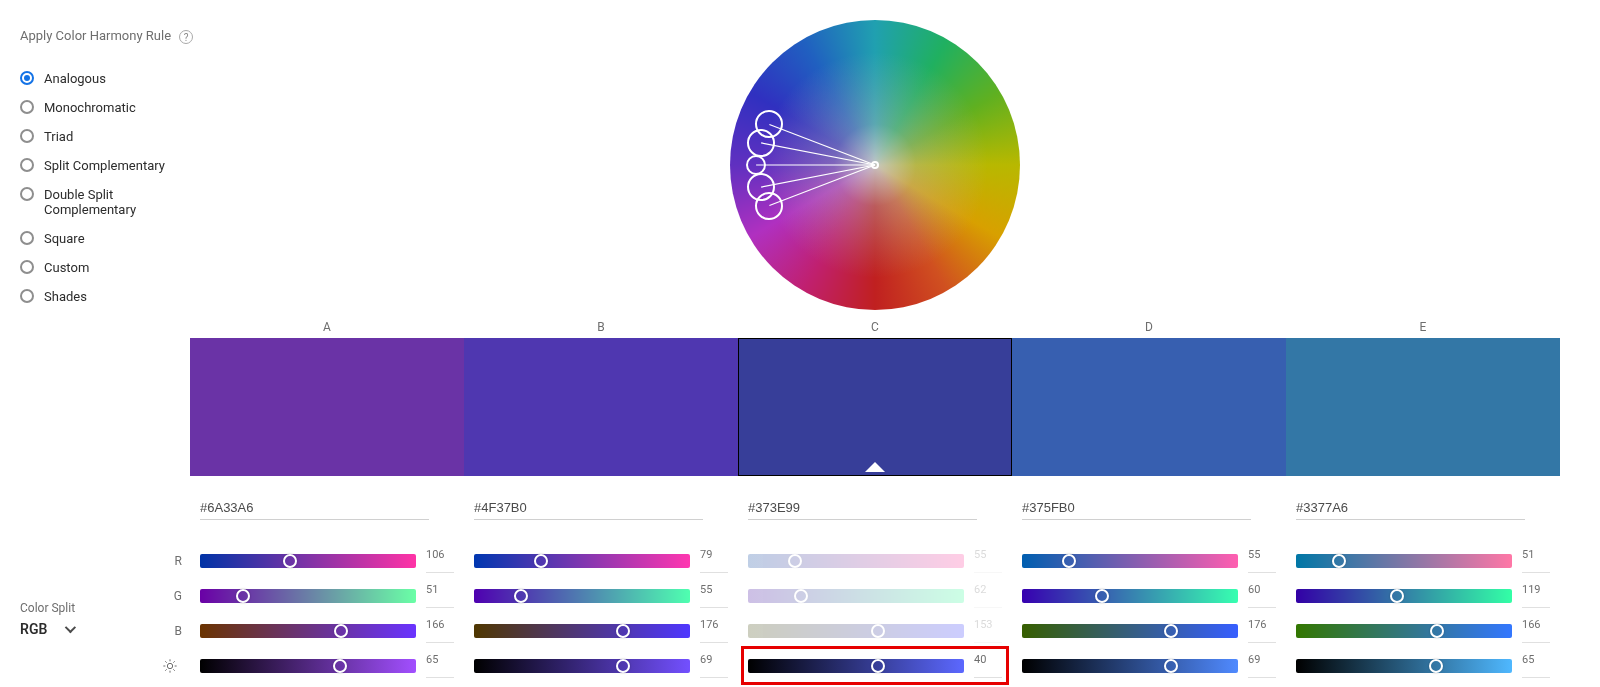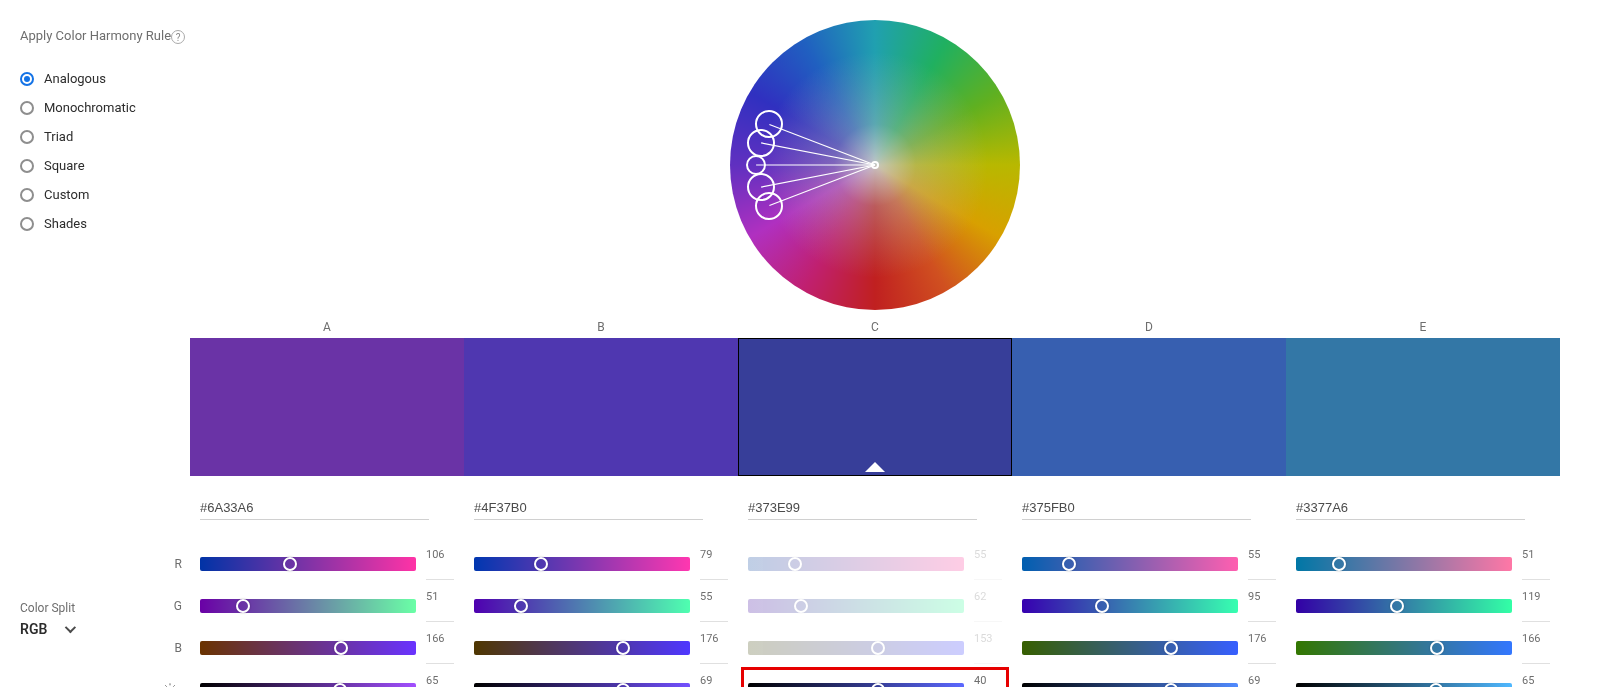--- a/index.html
+++ b/index.html
@@ -19,37 +19,38 @@
     left: 20px;
     top: 28px;
     width: 180px;
   }
   .sidebar-title {
     font-size: 13px;
     color: #6e6e6e;
     margin-bottom: 20px;
     display: flex;
     align-items: flex-start;
+    gap: 8px;
     text-align: right;
   }
   .sidebar-title .help {
     font-size: 10px;
     border: 1px solid #aaa;
     width: 14px; height: 14px;
     border-radius: 50%;
     display: inline-flex;
     align-items: center; justify-content: center;
     color: #888;
     flex-shrink: 0;
     margin-top: 2px;
   }
   .rule-list { list-style: none; }
   .rule-item {
     display: flex;
-    align-items: flex-end;
+    align-items: flex-start;
     gap: 10px;
     padding: 7px 0;
     cursor: pointer;
     color: #2c2c2c;
   }
   .radio {
     width: 14px; height: 14px;
     border-radius: 50%;
     border: 2px solid #8e8e8e;
     flex-shrink: 0;
@@ -219,21 +220,21 @@
     transform: translate(-50%,-50%);
     background: transparent;
     box-shadow: 0 0 2px rgba(0,0,0,0.3);
   }
   .val {
     width: 28px;
     font-size: 11px;
     color: #6e6e6e;
     border-bottom: 1px solid #e0e0e0;
     text-align: left;
-    padding-bottom: 18px;
+    padding-bottom: 11px;
   }
   .bright-icon {
     width: 16px; height: 16px;
     display: inline-flex;
     align-items: center; justify-content: center;
     position: absolute;
     left: -28px;
   }
   .bright-icon svg { width: 16px; height: 16px; }
 </style>
@@ -250,20 +251,28 @@
         <span class="radio selected"></span>
         <span>Analogous</span>
       </li>
       <li class="rule-item">
         <span class="radio"></span>
         <span>Monochromatic</span>
       </li>
       <li class="rule-item">
         <span class="radio"></span>
         <span>Triad</span>
+      </li>
+      <li class="rule-item">
+        <span class="radio"></span>
+        <span>Split Complementary</span>
+      </li>
+      <li class="rule-item">
+        <span class="radio"></span>
+        <span>Double Split Complementary</span>
       </li>
       <li class="rule-item">
         <span class="radio"></span>
         <span>Square</span>
       </li>
       <li class="rule-item">
         <span class="radio"></span>
         <span>Custom</span>
       </li>
       <li class="rule-item">
@@ -420,21 +429,21 @@
         <div class="slider-line">
           <div class="track" style="background: linear-gradient(to right, rgb(0, 95, 176), rgb(255, 95, 176));">
             <div class="thumb" style="left: 21.5686%;"></div>
           </div>
           <div class="val">55</div>
         </div>
         <div class="slider-line">
           <div class="track" style="background: linear-gradient(to right, rgb(55, 0, 176), rgb(55, 255, 176));">
             <div class="thumb" style="left: 37.2549%;"></div>
           </div>
-          <div class="val">95</div>
+          <div class="val">60</div>
         </div>
         <div class="slider-line">
           <div class="track" style="background: linear-gradient(to right, rgb(55, 95, 0), rgb(55, 95, 255));">
             <div class="thumb" style="left: 69.0196%;"></div>
           </div>
           <div class="val">176</div>
         </div>
         <div class="slider-line">
           <div class="track" style="background: linear-gradient(to right, rgb(0, 0, 0), rgb(80, 138, 255));">
             <div class="thumb" style="left: 69%;"></div>

